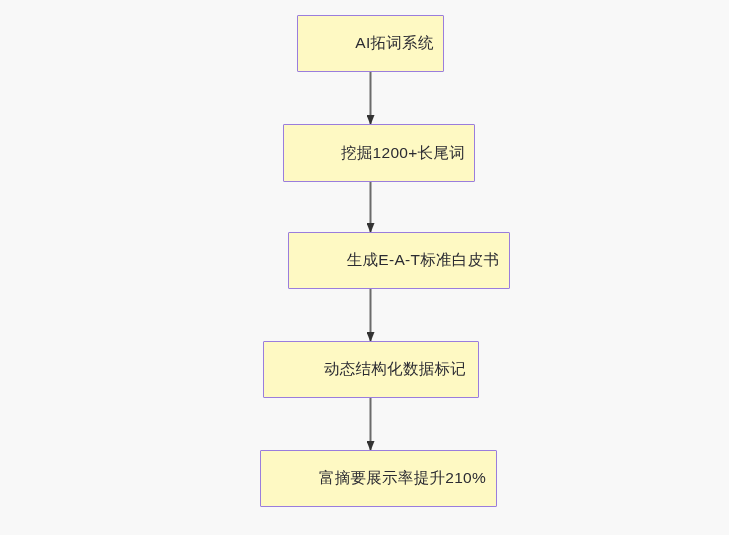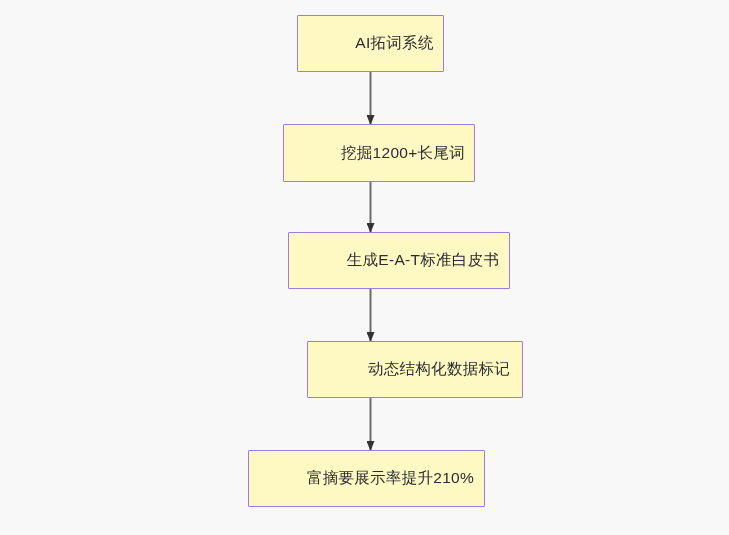--- a/index.html
+++ b/index.html
@@ -51,22 +51,22 @@
 
   .flow-node .node-label {
     display: block;
     text-align: center;
   }
 
   
   #node-1 { left: 297px; top: 15px;  width: 147px; height: 57px; }
   #node-2 { left: 275px; top: 124px; width: 192px; height: 58px; margin-left: 8px; }
   #node-3 { left: 252px; top: 232px; width: 222px; height: 57px; margin-left: 36px; }
-  #node-4 { left: 263px; top: 341px; width: 216px; height: 57px; margin-left: 44px; }
-  #node-5 { left: 248px; top: 450px; width: 237px; height: 57px; }
+  #node-4 { left: 263px; top: 341px; width: 216px; height: 57px; }
+  #node-5 { left: 260px; top: 450px; width: 237px; height: 57px; }
 </style>
 </head>
 <body>
 
 <div id="flowchart-canvas">
 
   <svg id="connectors" viewBox="0 0 729 535" width="729" height="535" xmlns="http://www.w3.org/2000/svg">
     <defs>
       <marker id="arrowhead" markerWidth="10" markerHeight="8" refX="9" refY="4" orient="auto" markerUnits="userSpaceOnUse">
         <path d="M0,0 L10,4 L0,8 z" fill="#333333"></path>

